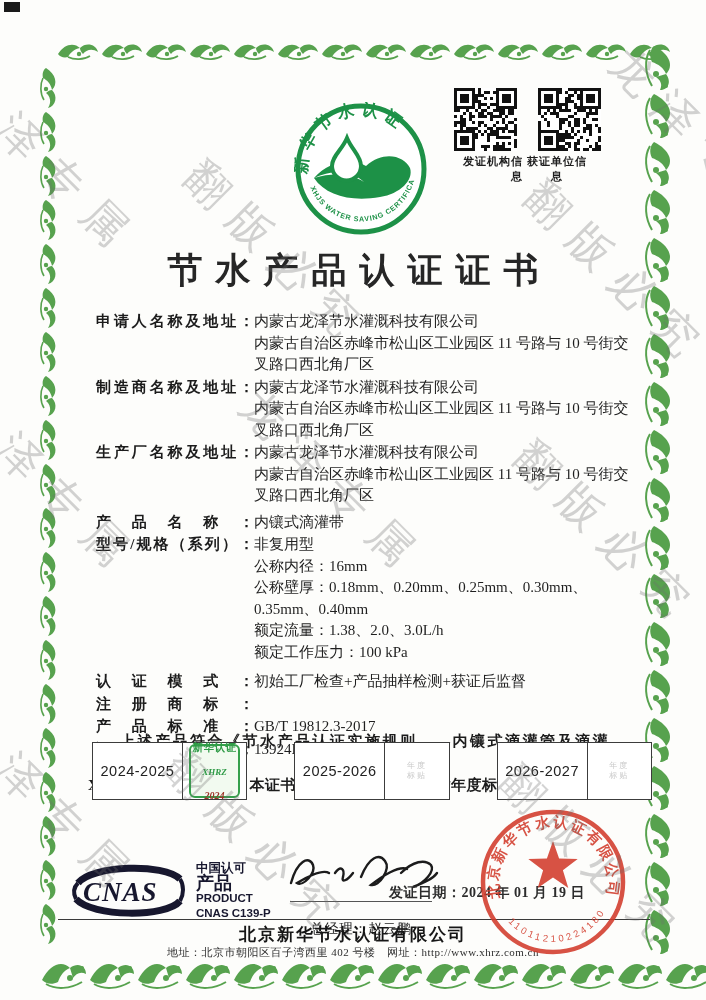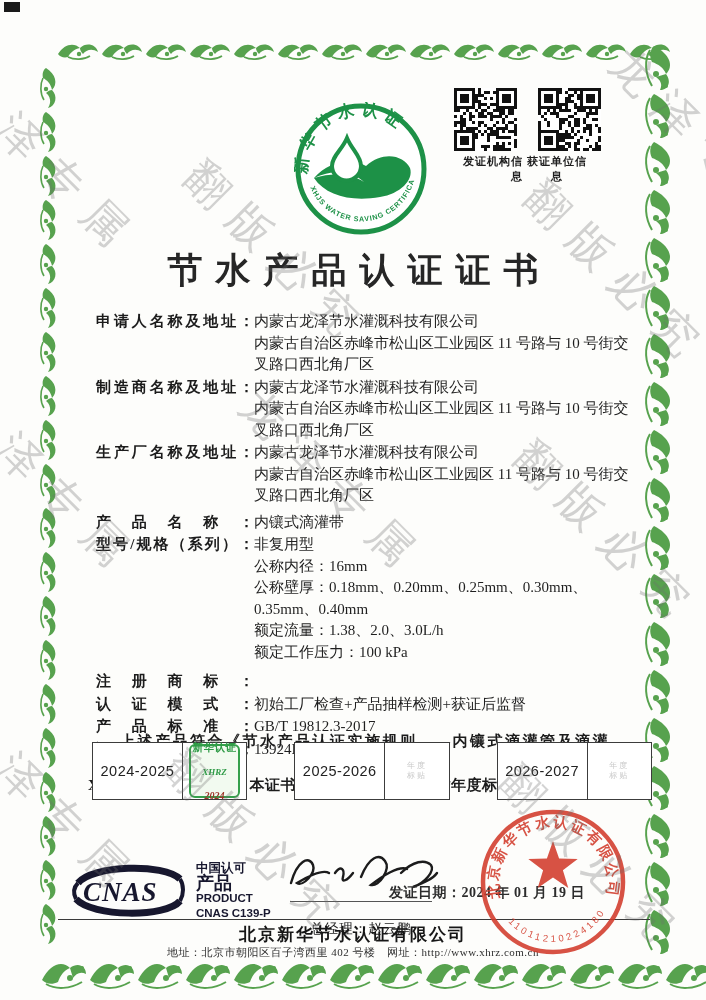--- a/index.html
+++ b/index.html
@@ -536,30 +536,30 @@
           <div>非复用型</div>
           <div>公称内径：16mm</div>
           <div>公称壁厚：0.18mm、0.20mm、0.25mm、0.30mm、</div>
           <div>0.35mm、0.40mm</div>
           <div>额定流量：1.38、2.0、3.0L/h</div>
           <div>额定工作压力：100 kPa</div>
         </div>
   </div>
 
   <div class="field-row">
+    <div class="field-label">认证模式：</div>
+    <div class="field-values">
+          <div>初始工厂检查+产品抽样检测+获证后监督</div>
+        </div>
+  </div>
+
+  <div class="field-row">
     <div class="field-label">注册商标：</div>
     <div class="field-values">
           <div></div>
-        </div>
-  </div>
-
-  <div class="field-row">
-    <div class="field-label">认证模式：</div>
-    <div class="field-values">
-          <div>初始工厂检查+产品抽样检测+获证后监督</div>
         </div>
   </div>
 
   <div class="field-row">
     <div class="field-label">产品标准：</div>
     <div class="field-values">
           <div>GB/T 19812.3-2017</div>
         </div>
   </div>
 

